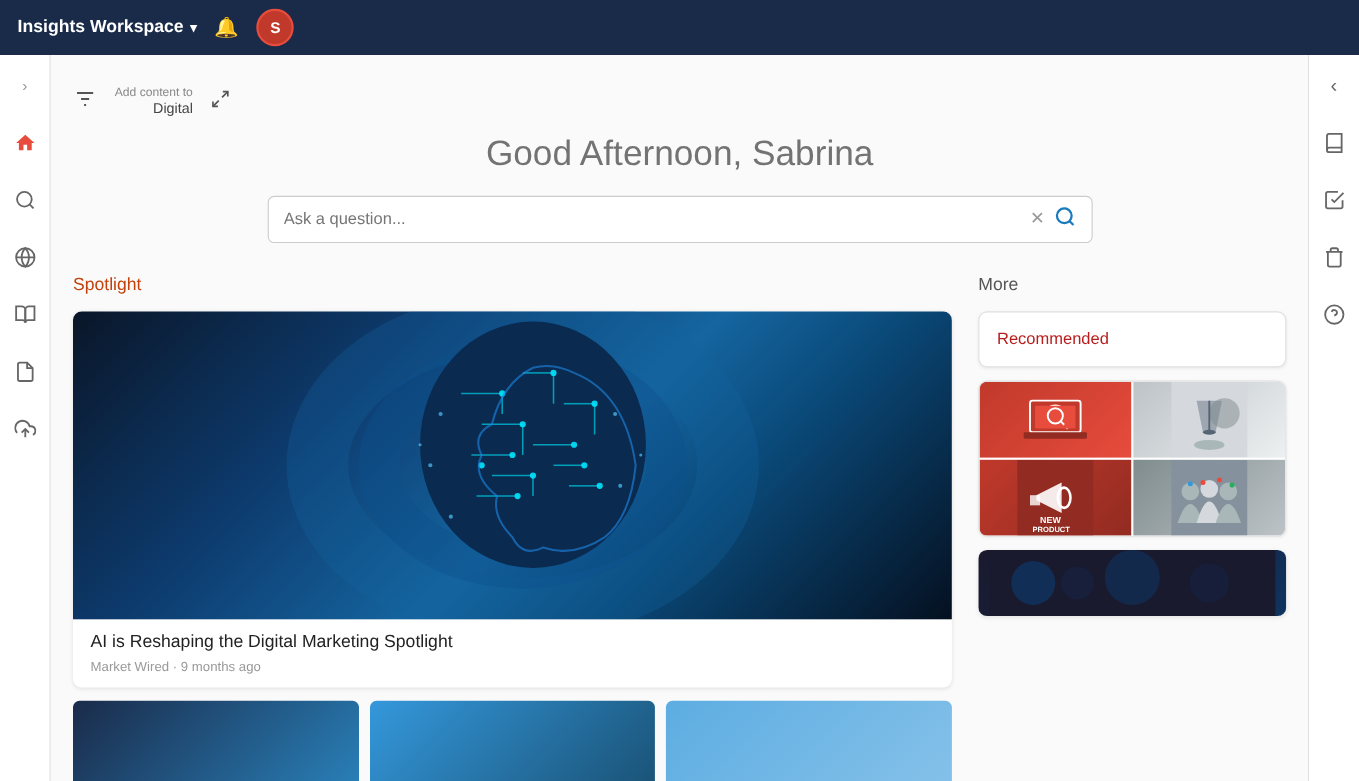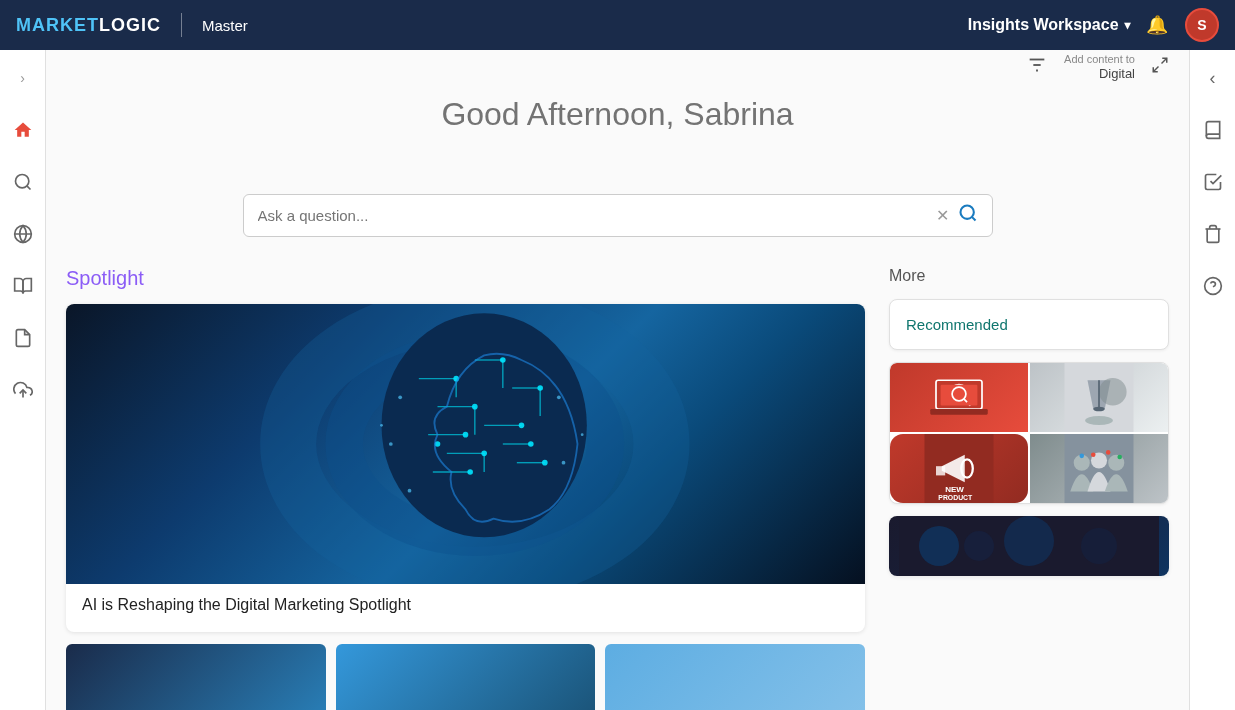--- a/index.html
+++ b/index.html
@@ -143,23 +143,22 @@
       margin-left: 46px;
       margin-right: 46px;
       height: calc(100vh - 50px);
       overflow-y: auto;
       background: #fafafa;
     }
 
     
     .toolbar-row {
       display: flex;
-      justify-content: flex-end;
-      align-items: center;
-      padding: 3px 20px 4px 20px;
+      align-items: center;
+      padding: 28px 20px 4px 20px;
       gap: 16px;
     }
     .filter-icon-btn {
       cursor: pointer;
       color: #555;
       font-size: 18px;
     }
     .expand-icon {
       cursor: pointer;
       color: #555;
@@ -189,21 +188,20 @@
     .search-bar {
       width: 100%;
       max-width: 750px;
       display: flex;
       align-items: center;
       background: white;
       border: 1px solid #ccc;
       border-radius: 6px;
       padding: 8px 14px;
       gap: 8px;
-      margin-top: 41px;
     }
     .search-bar input {
       flex: 1;
       border: none;
       outline: none;
       font-size: 15px;
       color: #555;
       background: transparent;
     }
     .search-clear {
@@ -229,23 +227,23 @@
       min-width: 0;
     }
 
     
     .right-col {
       width: 280px;
       flex-shrink: 0;
     }
 
     .section-title {
-      font-size: 20px;
+      font-size: 16px;
       font-weight: 400;
-      color: #8b5cf6;
+      color: #c2410c;
       margin-bottom: 14px;
     }
 
     
     .spotlight-card {
       background: white;
       border-radius: 8px;
       overflow: hidden;
       box-shadow: 0 1px 4px rgba(0,0,0,0.1);
       cursor: pointer;
@@ -300,42 +298,42 @@
       background: white;
       border-radius: 8px;
       border: 1px solid #e0e0e0;
       padding: 16px;
       margin-bottom: 12px;
       cursor: pointer;
       box-shadow: 0 1px 3px rgba(0,0,0,0.06);
     }
     .right-card-label {
       font-size: 15px;
-      color: #0f766e;
+      color: #b91c1c;
       font-weight: 400;
     }
 
     
     .research-grid {
       display: grid;
       grid-template-columns: 1fr 1fr;
       grid-template-rows: 1fr 1fr;
       gap: 2px;
       height: 140px;
       border-radius: 6px 6px 0 0;
       overflow: hidden;
     }
     .research-tile {
       background: #e0e0e0;
       overflow: hidden;
       position: relative;
     }
     .research-tile-1 { background: linear-gradient(135deg, #c0392b 0%, #e74c3c 100%); }
     .research-tile-2 { background: linear-gradient(135deg, #bdc3c7 0%, #ecf0f1 100%); }
-    .research-tile-3 { background: linear-gradient(135deg, #c0392b 0%, #922b21 100%); border-radius: 13px; }
+    .research-tile-3 { background: linear-gradient(135deg, #c0392b 0%, #922b21 100%); }
     .research-tile-4 { background: linear-gradient(135deg, #7f8c8d 0%, #bdc3c7 100%); }
 
     .right-card.research-card {
       padding: 0;
       overflow: hidden;
     }
     .research-card-body {
       padding: 12px 16px;
     }
 
@@ -381,29 +379,20 @@
       font-size: 13px;
       color: #444;
       display: block;
       font-weight: 500;
     }
   </style>
 </head>
 <body>
 
 <nav class="top-nav">
-  <div class="top-nav-left">
-    <div class="logo-area">
-      <span class="logo-text">
-        <span style="color:#4fc3f7">MARKET</span><span style="color:white">LOGIC</span>
-      </span>
-    </div>
-    <div class="logo-divider"></div>
-    <span class="master-label">Master</span>
-  </div>
   <div class="top-nav-right">
     <button class="workspace-btn">Insights Workspace</button>
     <span class="bell-icon">🔔</span>
     <div class="avatar">
       <span>S</span>
     </div>
   </div>
 </nav>
 
 <aside class="left-sidebar">
@@ -571,20 +560,25 @@
                 <circle cx="190" cy="200" r="2"></circle>
                 <circle cx="350" cy="100" r="2"></circle>
                 <circle cx="355" cy="170" r="2"></circle>
                 <circle cx="160" cy="130" r="1.5"></circle>
                 <circle cx="375" cy="140" r="1.5"></circle>
               </g>
             </svg>
           </div>
           <div class="card-body">
             <div class="card-title">AI is Reshaping the Digital Marketing Spotlight</div>
+            <div class="card-meta">
+              <span>Market Wired</span>
+              <span> · </span>
+              <span>9 months ago</span>
+            </div>
           </div>
         </div>
 
         <div class="thumb-row">
           <div class="thumb-item thumb-dark"></div>
           <div class="thumb-item thumb-mid"></div>
           <div class="thumb-item thumb-light"></div>
         </div>
       </div>
 

